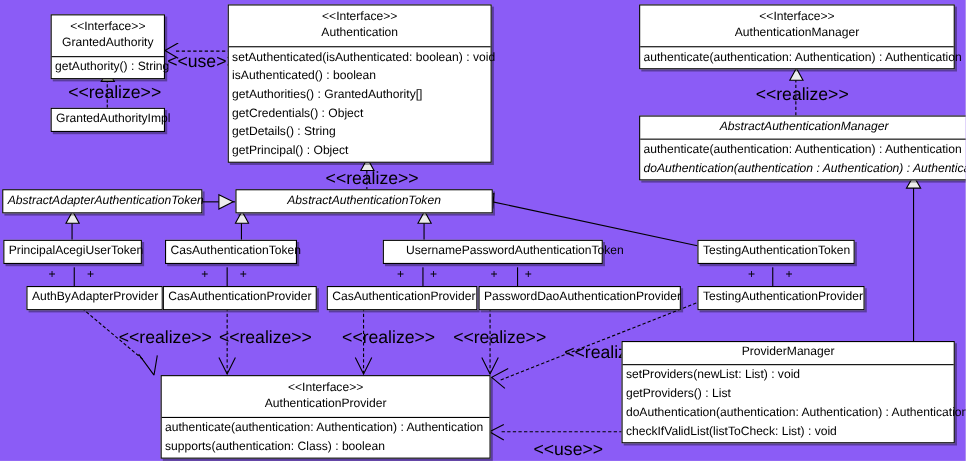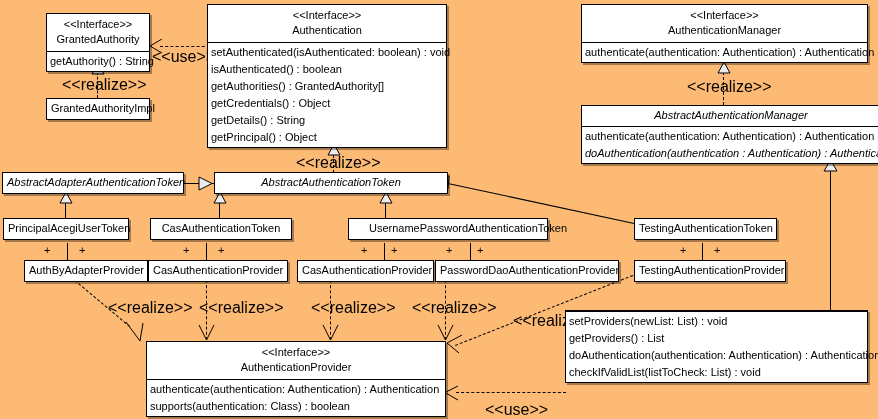--- a/index.html
+++ b/index.html
@@ -7,21 +7,21 @@
     padding: 0;
     background: #ececec;
   }
   body {
     font-family: "Liberation Sans", sans-serif;
   }
   #canvas {
     position: relative;
     width: 878px;
     height: 419px;
-    background: #fdba74;
+    background: #8b5cf6;
     overflow: hidden;
   }
   
   .uml-box {
     position: absolute;
     background: #ffffff;
     border: 1px solid #000000;
     box-sizing: border-box;
     box-shadow: 2px 2px 0 rgba(0,0,0,0.35);
     z-index: 5;
@@ -313,21 +313,21 @@
       <span class="cname italic">AbstractAuthenticationToken</span>
     </div>
   </div>
 
   <div class="uml-box" style="left:3px; top:218px; width:126px;">
     <div class="uml-head compact">
       <span class="cname">PrincipalAcegiUserToken</span>
     </div>
   </div>
 
-  <div class="uml-box" style="left:150px; top:218px; width:142px;">
+  <div class="uml-box" style="left:150px; top:218px; width:120px;">
     <div class="uml-head compact">
       <span class="cname">CasAuthenticationToken</span>
     </div>
   </div>
 
   <div class="uml-box" style="left:348px; top:218px; width:200px;padding-left:16px;">
     <div class="uml-head compact">
       <span class="cname">UsernamePasswordAuthenticationToken</span>
     </div>
   </div>
@@ -373,20 +373,23 @@
       <span class="stereo">&lt;&lt;Interface&gt;&gt;</span>
       <span class="cname">AuthenticationProvider</span>
     </div>
     <div class="uml-members">
       <div class="member">authenticate(authentication: Authentication) : Authentication</div>
       <div class="member">supports(authentication: Class) : boolean</div>
     </div>
   </div>
 
   <div class="uml-box" style="left:565px; top:310px; width:303px;">
+    <div class="uml-head compact">
+      <span class="cname">ProviderManager</span>
+    </div>
     <div class="uml-members">
       <div class="member">setProviders(newList: List) : void</div>
       <div class="member">getProviders() : List</div>
       <div class="member">doAuthentication(authentication: Authentication) : Authentication</div>
       <div class="member">checkIfValidList(listToCheck: List) : void</div>
     </div>
   </div>
 
   <div class="label" style="left:152px; top:51px;">&lt;&lt;use&gt;&gt;</div>
   <div class="label" style="left:62px; top:79px;">&lt;&lt;realize&gt;&gt;</div>

